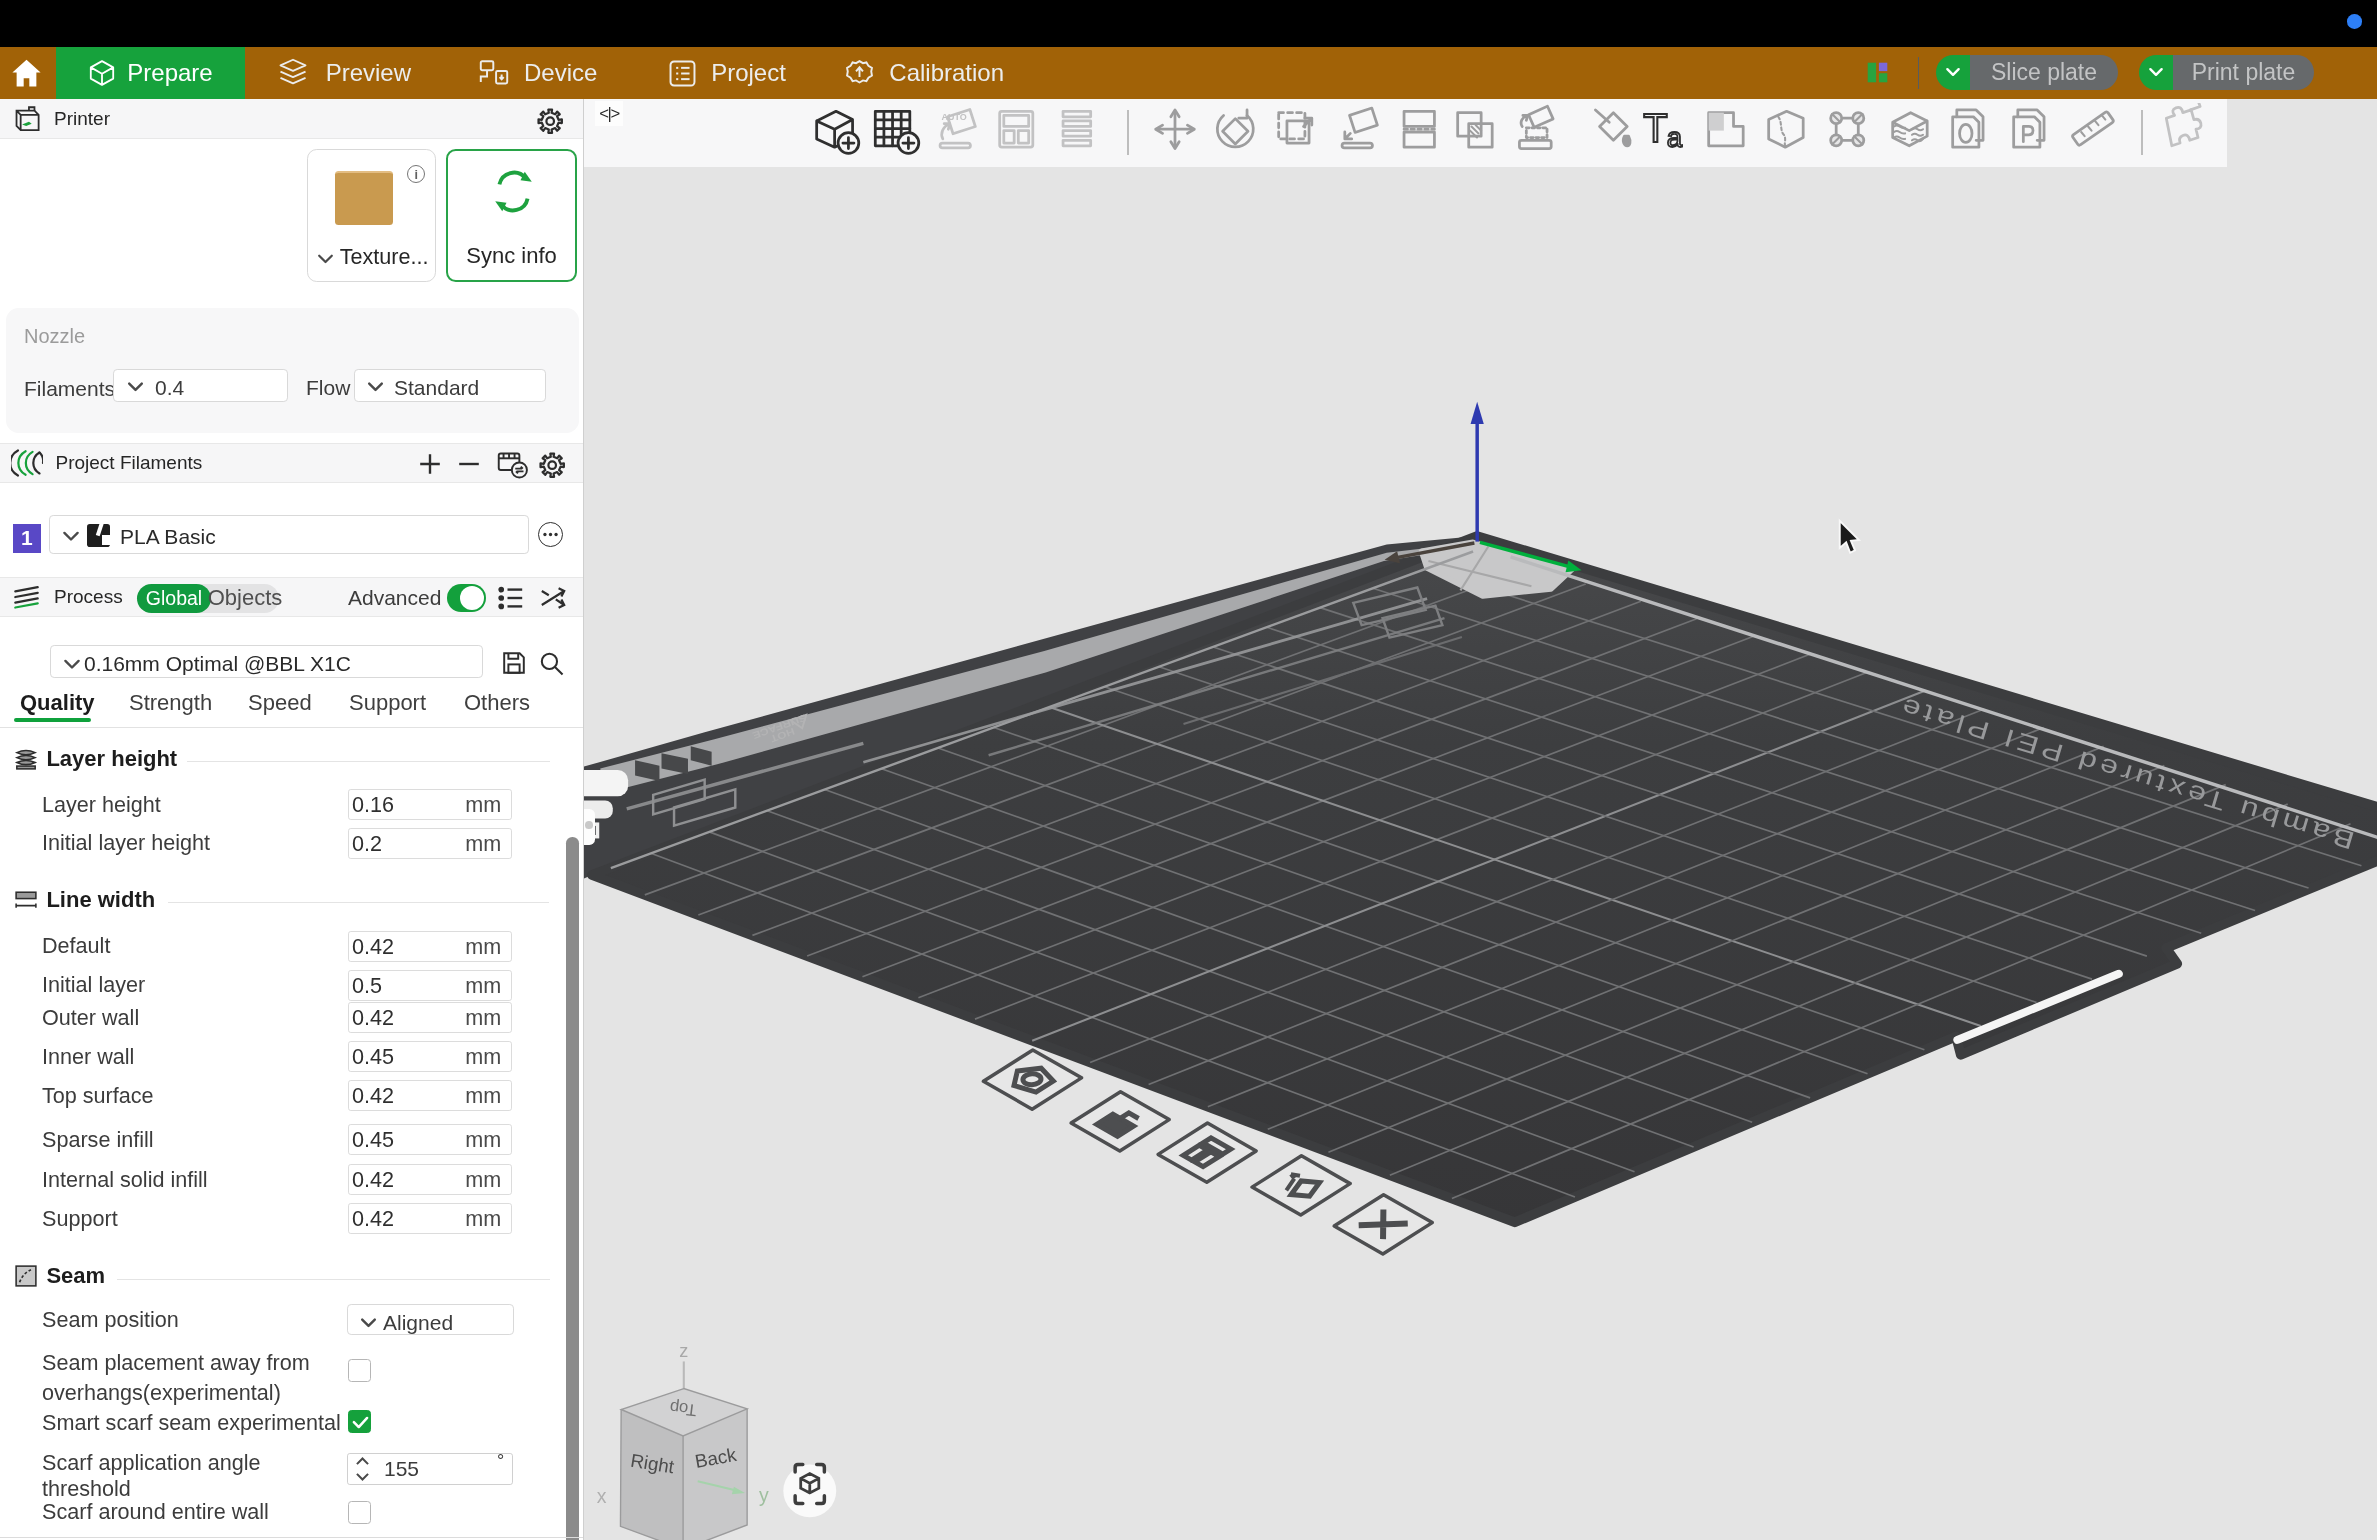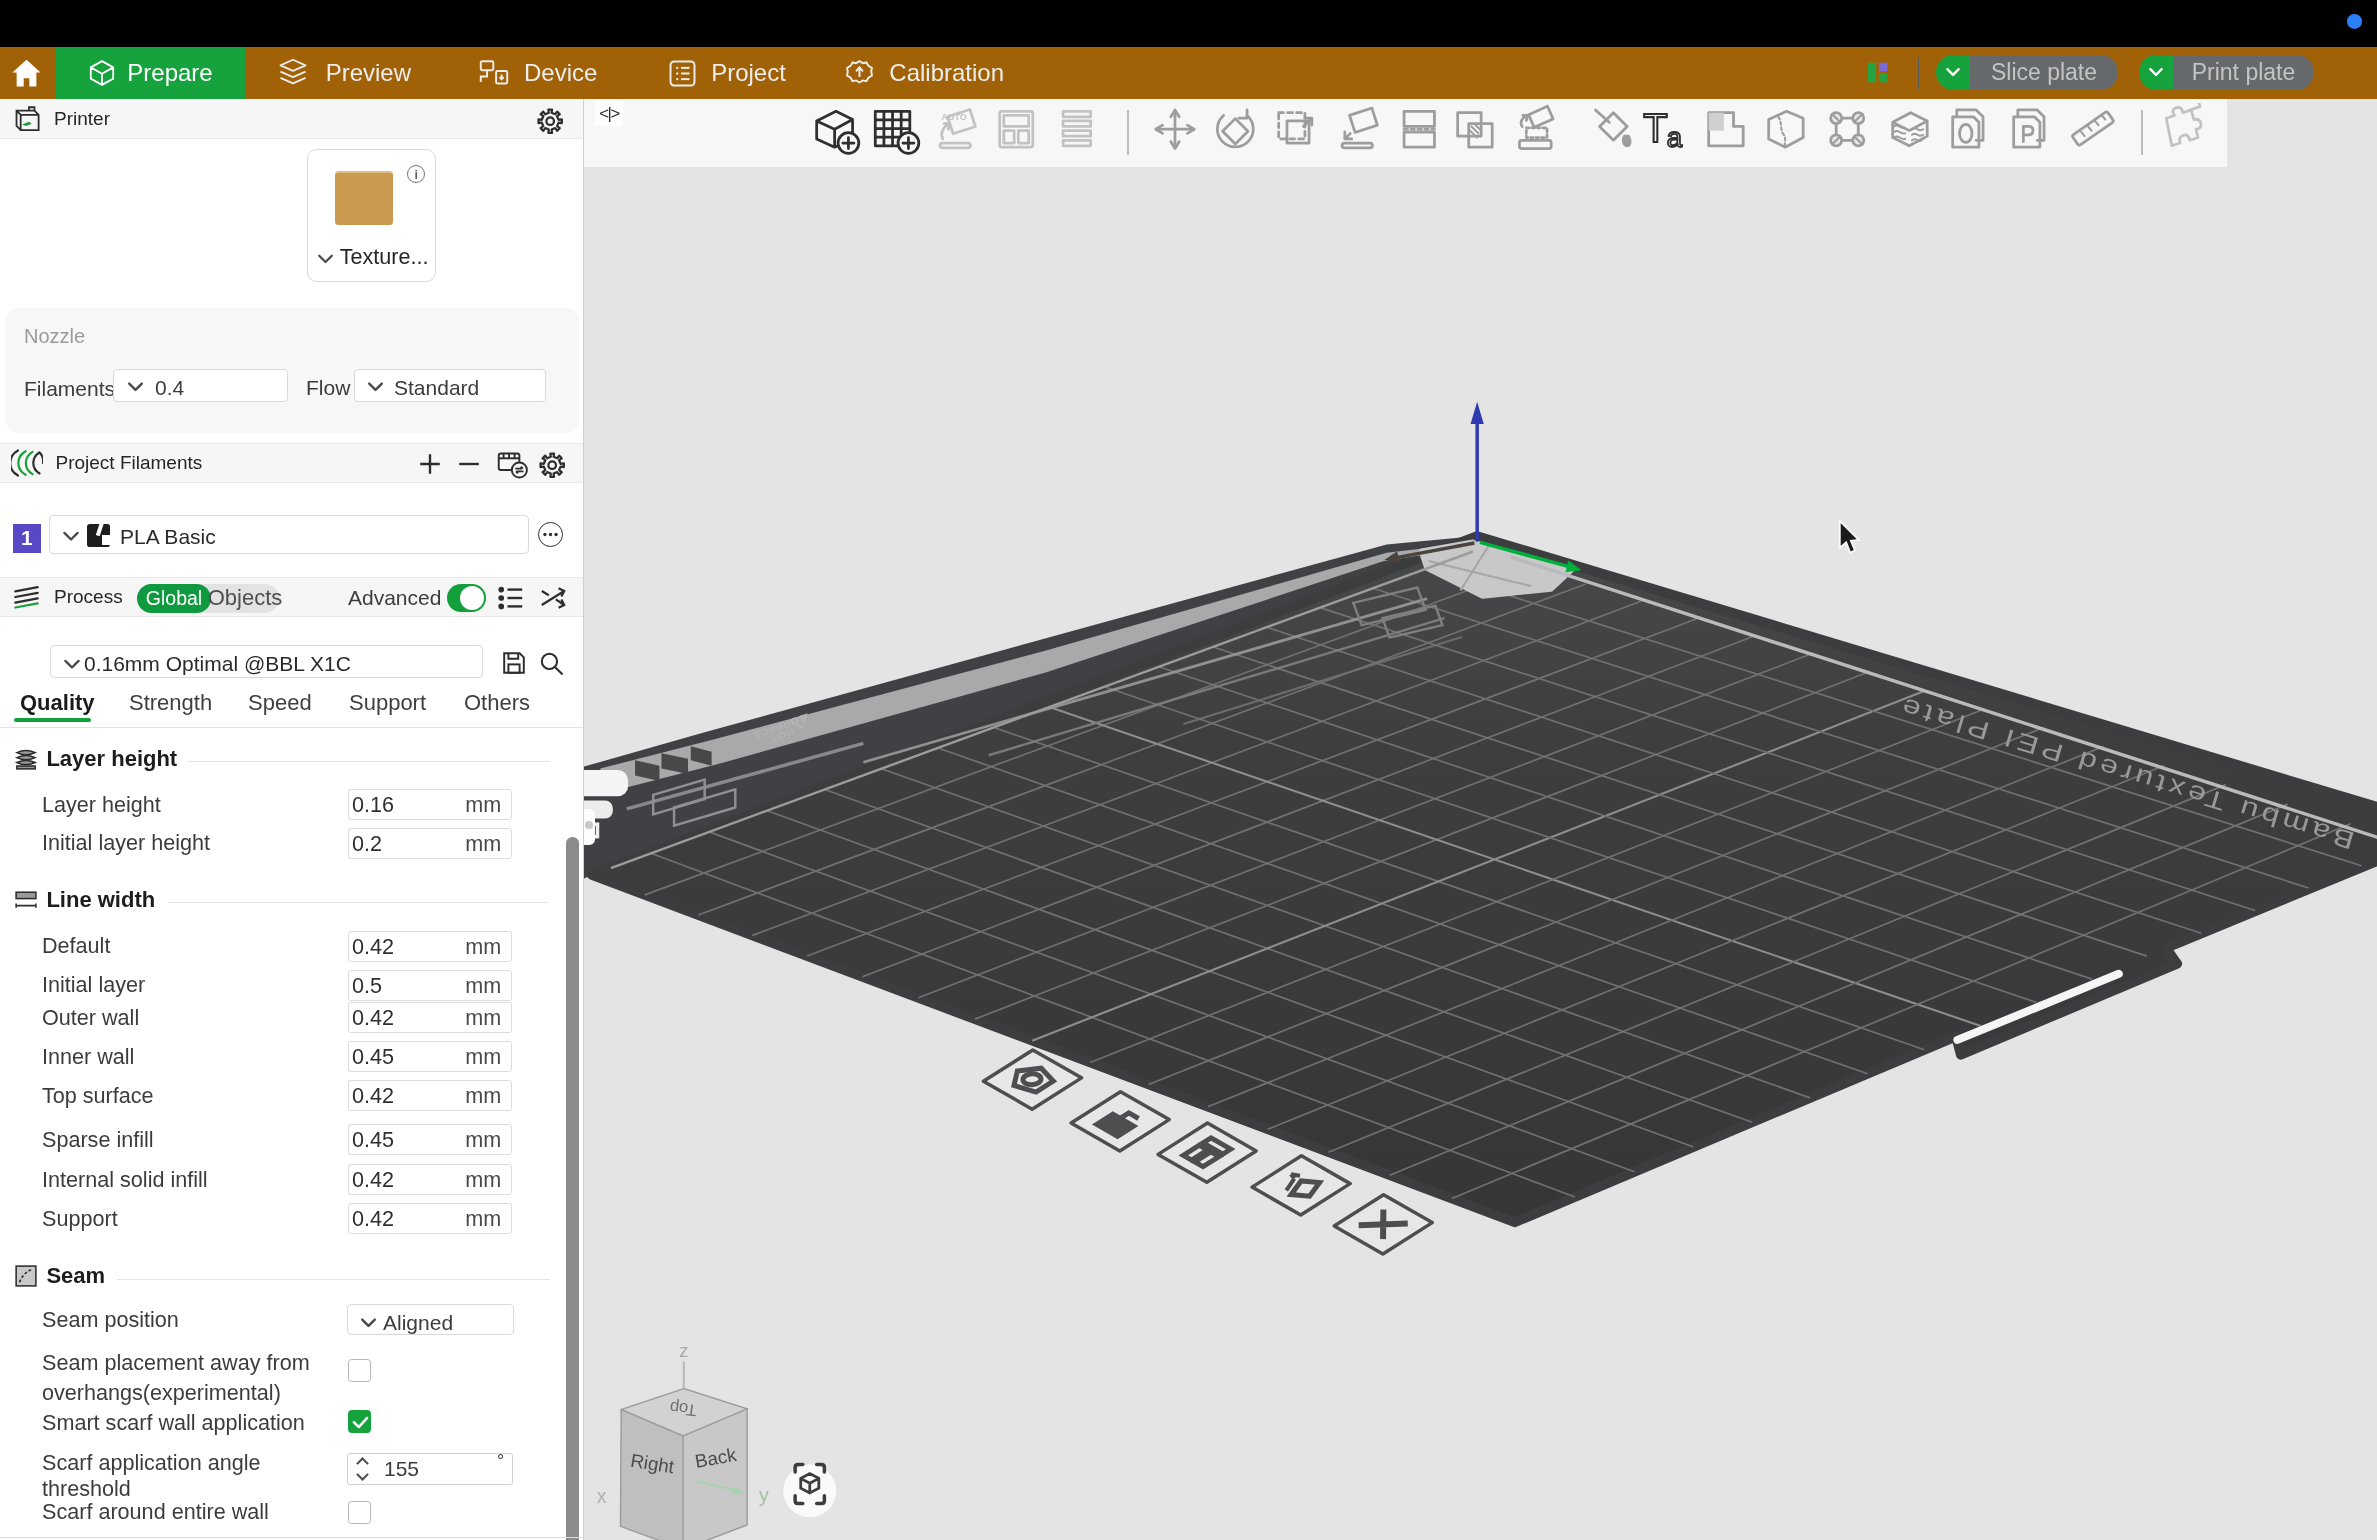--- a/index.html
+++ b/index.html
@@ -421,20 +421,31 @@
         <circle cx="19" cy="19" r="5.44" fill="none" stroke="#2d2d2d" stroke-width="3.2"></circle>
       </svg>
     </div>
     <div class="card" style="left:307px;top:50px;width:129px;height:133px">
       <div style="position:absolute;left:27px;top:21px;width:58px;height:54px;background:#c99a4f;border-radius:3.5px;border-top:2.1px solid #e3bd83"></div>
       <div style="position:absolute;right:9.7px;top:15.3px;width:18px;height:18px;border:1.7px solid #757575;border-radius:50%;color:#606060;font-size:12.5px;text-align:center;line-height:18px;font-weight:bold">i</div>
       <div class="cardlabel"><svg width="21" height="21" viewBox="0 0 30 30" style="vertical-align:-4.9px;margin-right:4.2px">
           <path d="M 6 11 L 15 20 L 24 11" fill="none" stroke="#4a4a4a" stroke-width="3.2" stroke-linecap="round" stroke-linejoin="round"></path>
         </svg>Texture...</div>
     </div>
+    <div class="card" style="left:446px;top:50px;width:131px;height:133px;border:2.1px solid #28a348">
+      <svg width="45" height="45" viewBox="0 0 64 64" style="position:absolute;left:43px;top:18px">
+        <g fill="none" stroke="#1ea23f" stroke-width="5.5">
+          <path d="M 12 22 A 21 21 0 0 1 49 13"></path>
+          <path d="M 52 42 A 21 21 0 0 1 15 51"></path>
+        </g>
+        <polygon points="42,16 58,18 48,4" fill="#1ea23f"></polygon>
+        <polygon points="22,48 6,46 16,60" fill="#1ea23f"></polygon>
+      </svg>
+      <div class="cardlabel" style="font-size:22px">Sync info</div>
+    </div>
     <div class="groupbox" style="top:209px;height:125px"></div>
     <div class="glabel" style="left:24px;top:226px">Nozzle</div>
     <div class="flabel" style="left:24px;top:278px">Filaments</div>
     <div class="dropdown" style="left:113px;top:270px;width:175px;height:33px"></div>
     <svg width="21" height="21" viewBox="0 0 30 30" style="position:absolute;left:125px;top:277px;">
       <path d="M 6.0 10.799999999999999 L 15.0 19.8 L 24.0 10.799999999999999" fill="none" stroke="#4a4a4a" stroke-width="3.5" stroke-linecap="round" stroke-linejoin="round"></path>
     </svg>
     <div class="flabel" style="left:155px;top:277px">0.4</div>
     <div class="flabel" style="left:306px;top:277px">Flow</div>
     <div class="dropdown" style="left:354px;top:270px;width:192px;height:33px"></div>
@@ -632,21 +643,21 @@
     </div>
     <div class="parline" style="left:117px;top:1180px;width:433px"></div>
     <div class="rowlabel" style="top:1208px">Seam position</div>
     <div class="dropdown" style="left:347px;top:1205px;width:167px;height:31px"></div>
     <svg width="21" height="21" viewBox="0 0 30 30" style="position:absolute;left:358px;top:1213px;">
       <path d="M 6.0 10.799999999999999 L 15.0 19.8 L 24.0 10.799999999999999" fill="none" stroke="#4a4a4a" stroke-width="3.5" stroke-linecap="round" stroke-linejoin="round"></path>
     </svg>
     <div class="flabel" style="left:383px;top:1212px">Aligned</div>
     <div class="rowlabel" style="top:1249px;line-height:30px">Seam placement away from<br>overhangs(experimental)</div>
     <div class="checkbox" style="top:1260px"></div>
-    <div class="rowlabel" style="top:1311px">Smart scarf wall application</div>
+    <div class="rowlabel" style="top:1311px">Smart scarf seam experimental</div>
     <div class="checkbox on" style="top:1311px"><svg width="23" height="23" viewBox="0 0 33 33">
         <path d="M 7 16 L 14 23 L 26 10" fill="none" stroke="#fff" stroke-width="3.6" stroke-linecap="round" stroke-linejoin="round"></path>
       </svg></div>
     <div class="rowlabel" style="top:1351px;line-height:26.4px">Scarf application angle<br>threshold</div>
     <div class="valuebox" style="left:347px;top:1354px;width:166px;height:32px;border-color:#d0d0d0"></div>
     <svg width="21" height="32" viewBox="0 0 30 46" style="position:absolute;left:352px;top:1354px">
       <path d="M 7 16 L 15 8 L 23 16" fill="none" stroke="#4a4a4a" stroke-width="3"></path>
       <path d="M 7 30 L 15 38 L 23 30" fill="none" stroke="#4a4a4a" stroke-width="3"></path>
     </svg>
     <div class="flabel" style="left:384px;top:1358px">155</div>

